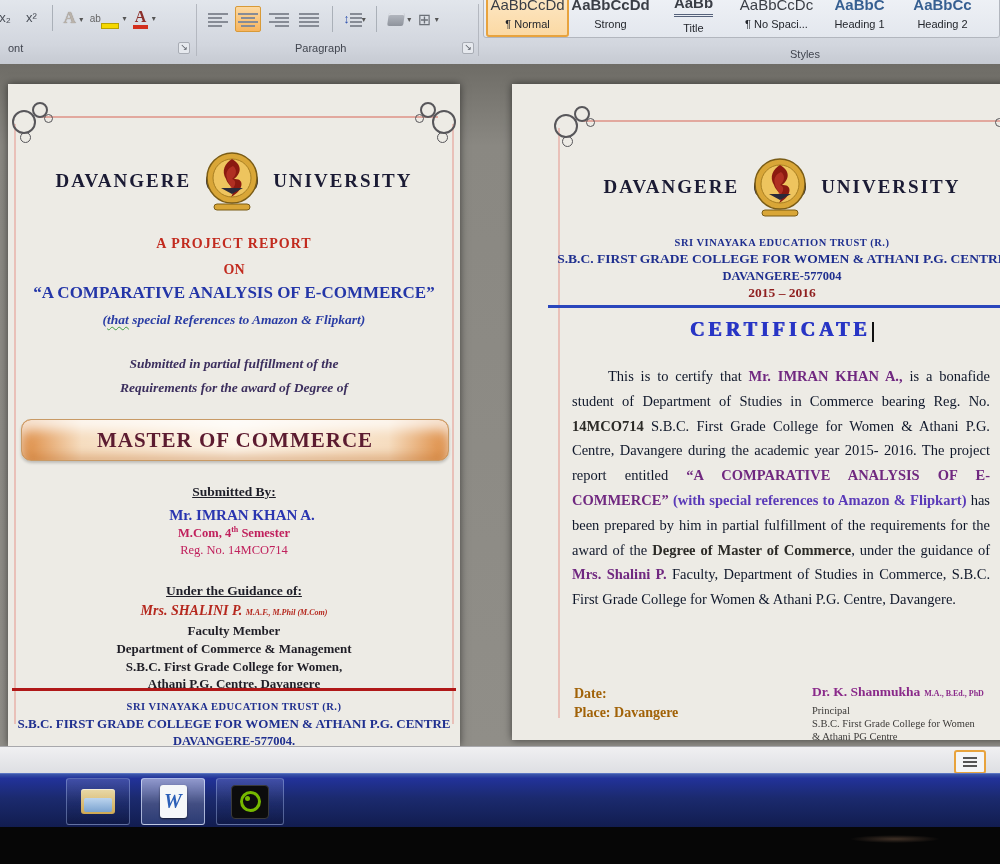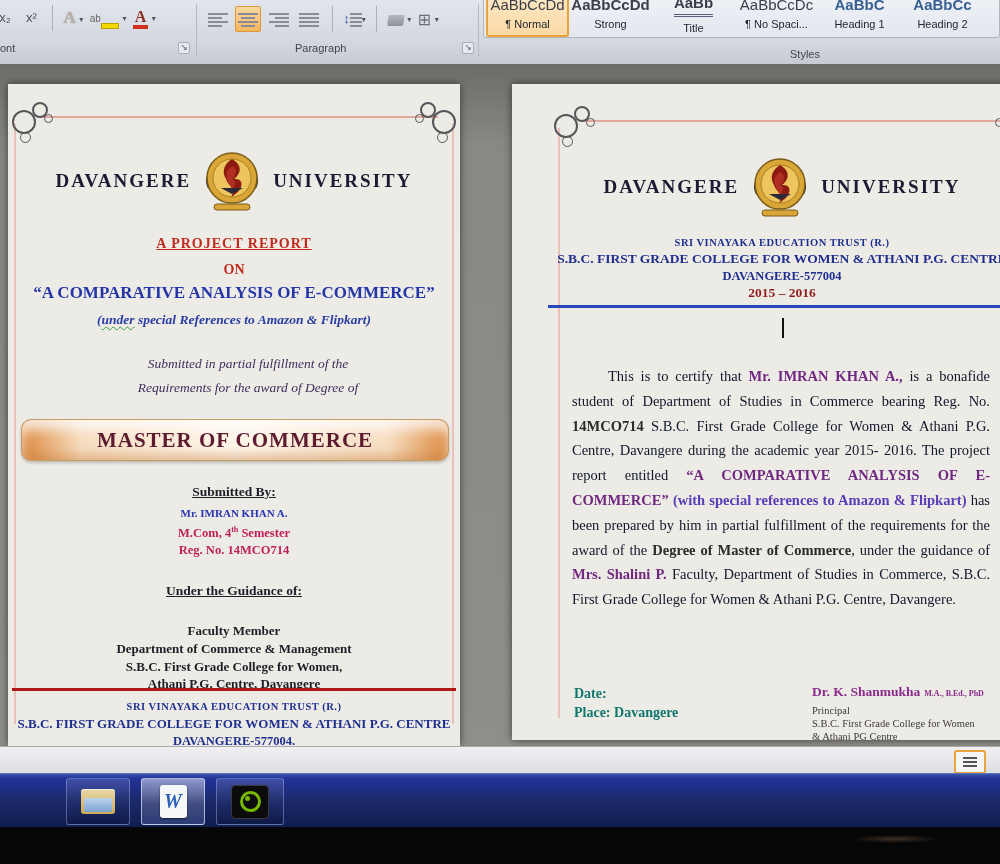--- a/index.html
+++ b/index.html
@@ -67,24 +67,24 @@
   .orn .o4{width:9px;height:9px;left:10px;top:32px;border-width:1px;}
   .orn.flip{transform:scaleX(-1);}
 
   .uni-row{position:absolute;left:0;width:100%;display:flex;align-items:center;justify-content:center;gap:12px;}
   .uni-word{font-size:19px;font-weight:bold;letter-spacing:2px;color:#1b1b34;}
   .line{position:absolute;left:0;width:100%;text-align:center;}
 
   
   .red-b{color:#c22a1e;font-weight:bold;}
   .blue-title{color:#2436a8;font-weight:bold;}
-  .plum-i{color:#3c2f5e;font-style:italic;font-weight:normal;margin-left:14px;}
+  .plum-i{color:#3c2f5e;font-style:italic;font-weight:bold;}
   .head-u{font-weight:bold;text-decoration:underline;color:#1e1e28;}
   .blue-name{color:#2a35b0;font-weight:bold;}
-  .mag{color:#c0205c;font-weight:bold;}
+  .mag{color:#c0205c;font-weight:normal;}
   .seg-mag{color:#c0205c;font-weight:bold;}
   .seg-sup{vertical-align:super;font-size:8px;}
   .red-i{color:#b5281e;font-style:italic;font-weight:bold;}
   .qual{font-size:8px;}
   .blk-b{color:#1f1e26;font-weight:bold;}
   .navy-b{color:#1f2f8f;font-weight:bold;}
   .degree-box{position:absolute;left:13px;top:335px;width:426px;height:40px;border-radius:10px;
     border:1px solid #c89a66;
     background:linear-gradient(90deg,#dd8a40 0%,#f6ddc0 14%,#fdf5ea 50%,#f6ddc0 86%,#dd8a40 100%);
     box-shadow:inset 0 10px 12px rgba(255,255,255,.75), inset 0 -6px 8px rgba(190,110,40,.35), 0 2px 3px rgba(0,0,0,.2);
@@ -100,21 +100,21 @@
   .year{color:#8f1f1f;font-weight:bold;}
   .cert-head{font-size:20px;font-weight:bold;letter-spacing:4px;color:#2835c5;
     text-shadow:1px 0 0 #2835c5;}
   .cursor{display:inline-block;width:2px;height:20px;background:#111;vertical-align:middle;margin-left:2px;}
   .cert-body{position:absolute;left:60px;top:280px;width:418px;text-align:justify;
     font-size:14.5px;line-height:24.8px;color:#32302c;text-indent:36px;}
   .seg-b{color:#0f172a;}
   .seg-purple{color:#702880;font-weight:bold;}
   .seg-bold{font-weight:bold;color:#2b2a26;}
   .seg-violet{color:#5a3ab8;font-weight:bold;}
-  .dp{position:absolute;left:62px;font-weight:bold;font-size:14px;color:#0f766e;}
+  .dp{position:absolute;left:62px;font-weight:bold;font-size:14px;color:#a16207;}
   .principal{position:absolute;left:300px;top:598px;width:235px;}
   .pr-name{color:#8a2a8a;font-weight:bold;font-size:13.5px;}
   .pr-qual{font-size:8px;color:#8a2a8a;font-weight:bold;}
   .pr-line{font-size:10.5px;color:#3c3a38;line-height:13px;}
 
   
   .win-strip{position:absolute;left:0;top:746px;width:1000px;height:27px;
     background:linear-gradient(#f0f0f2,#dddee2);border-top:1px solid #a8a8ac;}
   .scroll-btn{position:absolute;right:14px;top:3px;width:28px;height:20px;border:2px solid #e8a33d;
     border-radius:3px;background:#f4f5f7;cursor:pointer;
@@ -154,21 +154,21 @@
   <div class="ribbon">
 
     <div style="position:absolute;left:0;top:5px;">
       <span class="rbtn" style="margin-left:-6px;">x₂</span>
       <span class="rbtn">x²</span>
       <span class="vsep"></span>
       <span class="rbtn"><span class="fx-a">A</span> <i class="caret">▾</i></span>
       <span class="rbtn"><span><span style="font-size:10px;color:#666;">ab</span><span class="hl-bar"></span></span> <i class="caret">▾</i></span>
       <span class="rbtn"><span class="fc-a"><span>A</span><span class="fc-bar"></span></span> <i class="caret">▾</i></span>
     </div>
-    <span class="grp-label" style="left:0;top:42px;">ont</span>
+    <span class="grp-label" style="left:8px;top:42px;">ont</span>
     <span class="launcher" style="left:178px;top:42px;">↘</span>
     <span class="grp-sep" style="left:196px;"></span>
 
     <div style="position:absolute;left:205px;top:6px;">
       <span class="albtn"><span class="bars"></span></span>
       <span class="albtn sel"><span class="bars c"></span></span>
       <span class="albtn"><span class="bars r"></span></span>
       <span class="albtn"><span class="bars j"></span></span>
       <span class="vsep"></span>
       <span class="rbtn"><span class="spc">↕</span><span class="bars j" style="width:12px;"></span><i class="caret">▾</i></span>
@@ -236,38 +236,42 @@
         <circle cx="29" cy="28" r="25" fill="#d9a637" stroke="#7a5c16" stroke-width="1.5"></circle>
         <circle cx="29" cy="28" r="19" fill="#eec45e" stroke="#a87f22" stroke-width="1"></circle>
         <path d="M29 9 C40 15 38 24 31 29 C42 28 41 40 28 47 C34 38 25 36 23 29 C18 21 22 13 29 9 Z" fill="#8b1a10"></path>
         <path d="M30 16 C35 20 33 26 29 29 C34 30 33 37 27 41 C30 35 24 33 24 28 C22 23 25 18 30 16 Z" fill="#c0392b" opacity="0.7"></path>
         <path d="M18 38 L40 38 L29 44 Z" fill="#2a2a3a"></path>
         <rect x="11" y="54" width="36" height="6" rx="3" fill="#d9a637" stroke="#7a5c16" stroke-width="1"></rect>
       </svg>
       <span class="uni-word">UNIVERSITY</span>
     </div>
 
-    <div class="line red-b" style="top:152px;font-size:14px;letter-spacing:1px;text-decoration:underline;">A PROJECT REPORT</div>
+    <div class="line red-b" style="top:152px;font-size:14px;letter-spacing:1px;">A PROJECT REPORT</div>
     <div class="line red-b" style="top:178px;font-size:14px;">ON</div>
     <div class="line blue-title" style="top:199px;font-size:17px;">“A COMPARATIVE  ANALYSIS  OF  E-COMMERCE”</div>
-    <div class="line" style="top:228px;font-size:13.5px;"><span class="seg-blue-i">(</span><span class="seg-blue-i seg-wavy">under</span><span class="seg-blue-i"> special References to Amazon  &amp;  Flipkart)</span></div>
+    <div class="line" style="top:228px;font-size:13.5px;"><span class="seg-blue-i">(</span><span class="seg-blue-i seg-wavy">that</span><span class="seg-blue-i"> special References to Amazon  &amp;  Flipkart)</span></div>
 
     <div class="line plum-i" style="top:272px;font-size:13.5px;">Submitted in partial fulfillment of the</div>
     <div class="line plum-i" style="top:296px;font-size:13.5px;">Requirements for the award of Degree of</div>
 
     <div class="degree-box">
       <span class="degree-text">MASTER OF COMMERCE</span>
     </div>
 
     <div class="line head-u" style="top:400px;font-size:13.5px;">Submitted By:</div>
-    <div class="line blue-name" style="top:423px;font-size:11px;">Mr. IMRAN KHAN A.</div>
+    <div class="line blue-name" style="top:423px;font-size:15px;padding-left:8px;">Mr. IMRAN KHAN A.</div>
     <div class="line" style="top:441px;font-size:12.5px;"><span class="seg-mag">M.Com, 4</span><span class="seg-mag seg-sup">th</span><span class="seg-mag"> Semester</span></div>
     <div class="line mag" style="top:459px;font-size:12.5px;">Reg. No. 14MCO714</div>
 
     <div class="line head-u" style="top:499px;font-size:13.5px;">Under the Guidance of:</div>
+    <div class="line" style="top:519px;font-size:14px;">
+      <span class="red-i">Mrs. SHALINI P.</span>
+      <span class="red-i qual">M.A.F., M.Phil (M.Com)</span>
+    </div>
     <div class="line blk-b" style="top:557px;font-size:13px;">Department  of Commerce  &amp;  Management</div>
     <div class="line blk-b" style="top:539px;font-size:13px;">Faculty Member</div>
     <div class="line blk-b" style="top:575px;font-size:13px;">S.B.C.  First Grade College for Women,</div>
     <div class="line blk-b" style="top:592px;font-size:13px;">Athani P.G.  Centre, Davangere</div>
 
     <div class="rule-red"></div>
     <div class="line navy-b" style="top:617px;font-size:10.5px;letter-spacing:.5px;">SRI VINAYAKA EDUCATION TRUST (R.)</div>
     <div class="line navy-b" style="top:632px;font-size:13px;">S.B.C. FIRST GRADE COLLEGE FOR WOMEN &amp; ATHANI P.G. CENTRE</div>
     <div class="line navy-b" style="top:650px;font-size:12.5px;text-decoration:underline;">DAVANGERE-577004.</div>
   </div>
@@ -300,21 +304,21 @@
       <span class="uni-word">UNIVERSITY</span>
     </div>
 
     <div class="line navy-b" style="top:153px;font-size:10.5px;letter-spacing:.5px;">SRI VINAYAKA EDUCATION TRUST (R.)</div>
     <div class="line navy-b" style="top:167px;font-size:13.5px;">S.B.C. FIRST GRADE COLLEGE FOR WOMEN &amp; ATHANI P.G. CENTRE</div>
     <div class="line navy-b" style="top:185px;font-size:12.5px;">DAVANGERE-577004</div>
     <div class="line year" style="top:201px;font-size:13.5px;">2015 – 2016</div>
     <div class="rule-blue"></div>
 
     <div class="line" style="top:234px;">
-      <span class="cursor"></span>
+      <span class="cert-head">CERTIFICATE</span><span class="cursor"></span>
     </div>
 
     <div class="cert-body"><span class="seg-b">This is to certify that </span><span class="seg-purple">Mr. IMRAN KHAN A.,</span><span class="seg-b"> is a bonafide student of Department of Studies in Commerce bearing Reg. No. </span><span class="seg-bold">14MCO714</span><span class="seg-b"> S.B.C. First Grade College for Women &amp; Athani P.G. Centre, Davangere during the academic year 2015- 2016. The project report entitled </span><span class="seg-purple">“A COMPARATIVE ANALYSIS OF E-COMMERCE”</span><span class="seg-b"> </span><span class="seg-violet">(with special references to Amazon &amp; Flipkart)</span><span class="seg-b"> has been prepared by him in partial fulfillment of the requirements for the award of the </span><span class="seg-bold">Degree of Master of Commerce</span><span class="seg-b">, under the guidance of </span><span class="seg-purple">Mrs. Shalini P.</span><span class="seg-b"> Faculty, Department of Studies in Commerce, S.B.C. First Grade College for Women &amp; Athani P.G. Centre, Davangere.</span></div>
 
     <div class="dp" style="top:602px;">Date:</div>
     <div class="dp" style="top:621px;">Place: Davangere</div>
 
     <div class="principal">
       <div><span class="pr-name">Dr. K. Shanmukha</span> <span class="pr-qual">M.A., B.Ed., PhD</span></div>
       <div class="pr-line" style="margin-top:4px;">Principal</div>

